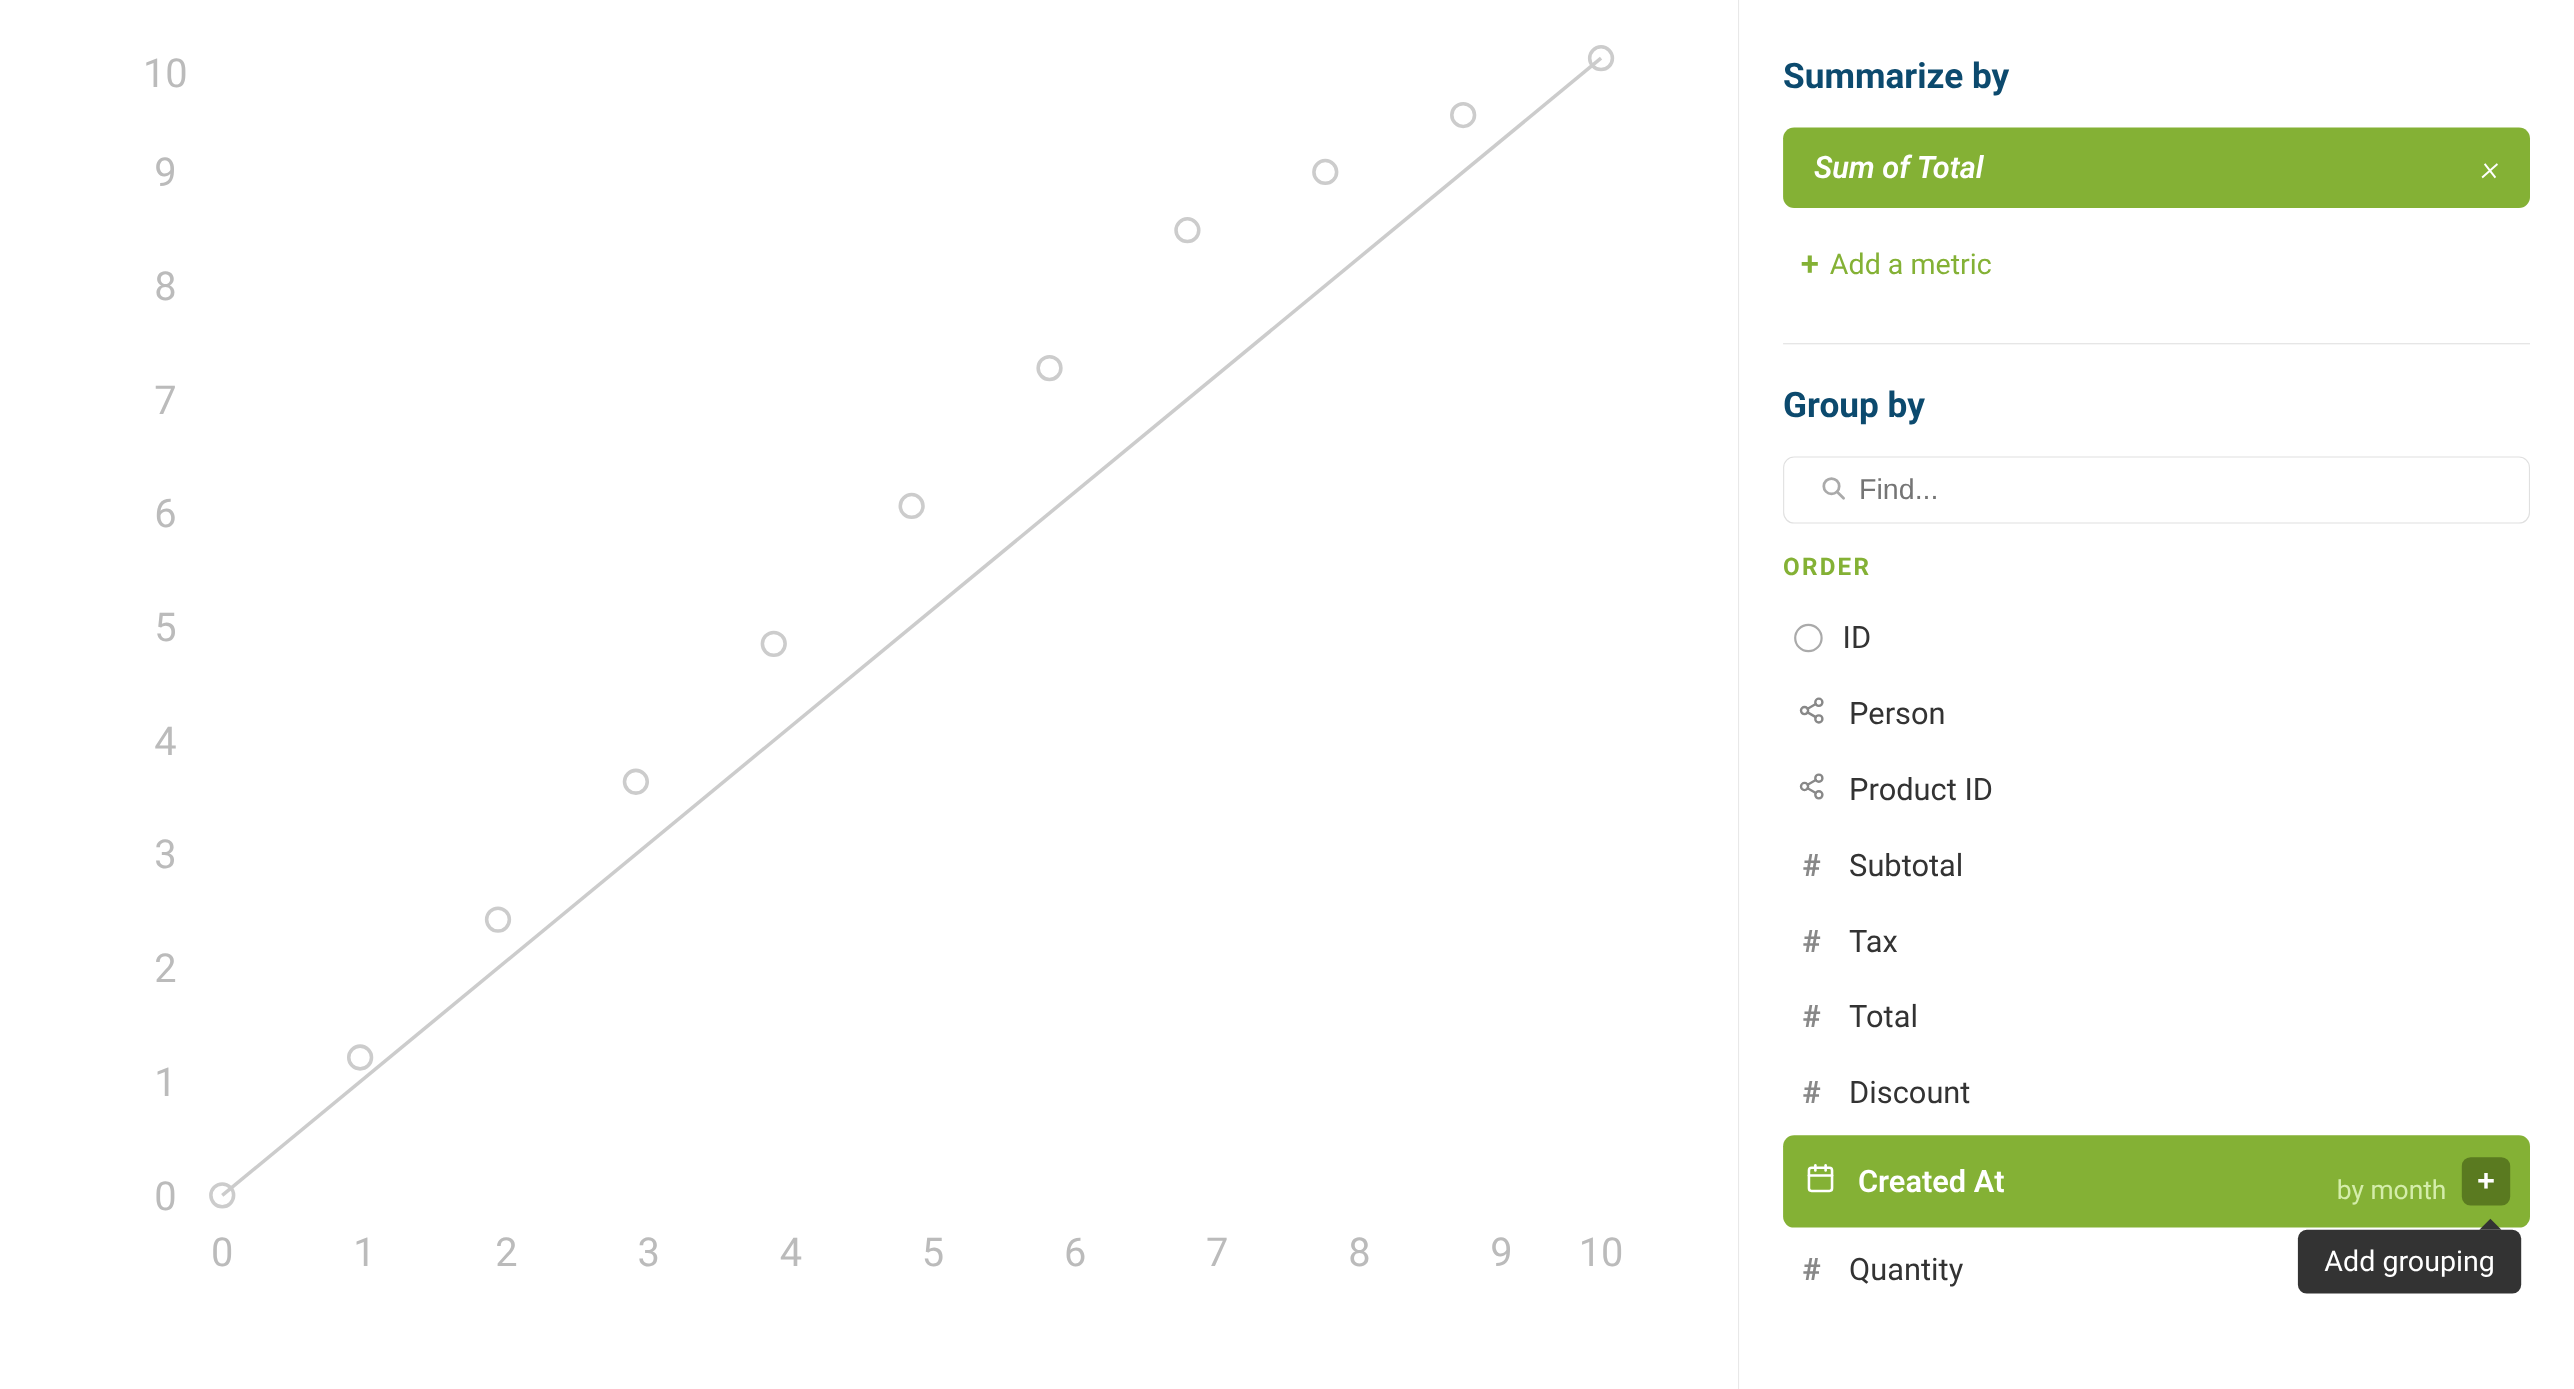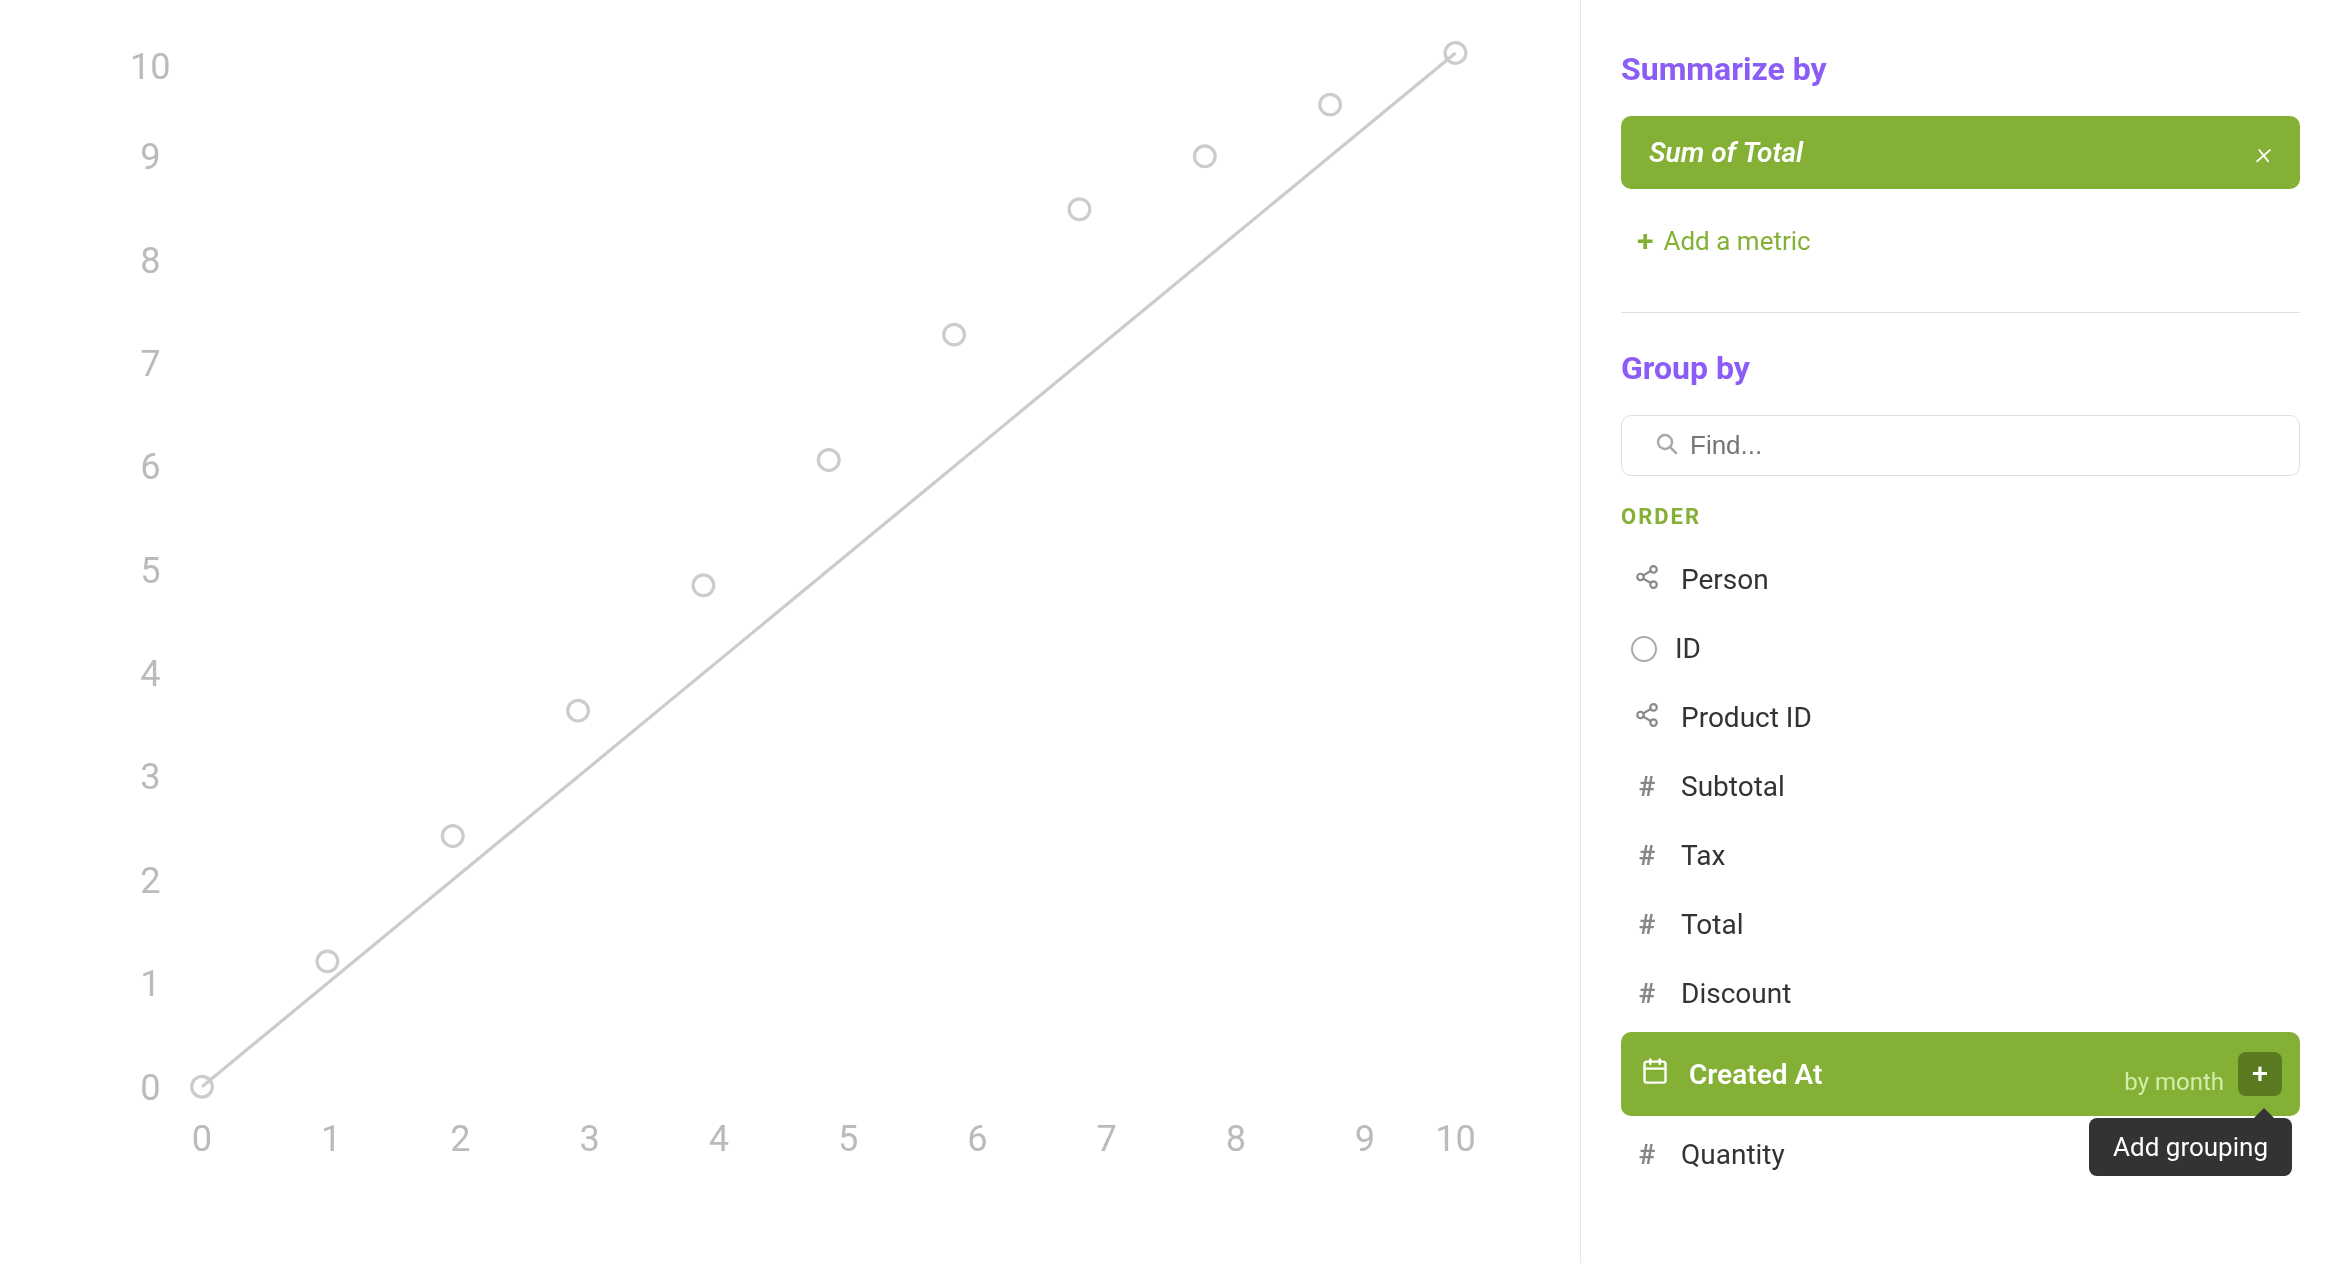--- a/index.html
+++ b/index.html
@@ -32,21 +32,21 @@
       border-left: 1px solid #e8e8e8;
       display: flex;
       flex-direction: column;
       overflow-y: auto;
       padding: 50px 40px;
     }
 
     .section-title {
       font-size: 32px;
       font-weight: 700;
-      color: #8b5cf6;
+      color: #0c4a6e;
       margin-bottom: 28px;
     }
 
     
     .metric-pill {
       background: #84b135;
       border-radius: 10px;
       display: flex;
       align-items: center;
       justify-content: space-between;
@@ -334,35 +334,35 @@
         <circle cx="11" cy="11" r="7"></circle>
         <line x1="16.5" y1="16.5" x2="22" y2="22"></line>
       </svg>
     </span>
     <input class="search-input" type="text" placeholder="Find..." style="">
   </div>
 
   <div class="section-label">ORDER</div>
 
   <div class="group-item">
+    <div class="radio-circle"></div>
+    <span class="group-item-label">ID</span>
+  </div>
+
+  <div class="group-item">
     <span class="group-item-icon share-icon">
       <svg width="26" height="26" viewBox="0 0 24 24" fill="none" stroke="#888" stroke-width="2" stroke-linecap="round" stroke-linejoin="round">
         <circle cx="18" cy="5" r="3"></circle>
         <circle cx="6" cy="12" r="3"></circle>
         <circle cx="18" cy="19" r="3"></circle>
         <line x1="8.59" y1="13.51" x2="15.42" y2="17.49"></line>
         <line x1="15.41" y1="6.51" x2="8.59" y2="10.49"></line>
       </svg>
     </span>
     <span class="group-item-label">Person</span>
-  </div>
-
-  <div class="group-item">
-    <div class="radio-circle"></div>
-    <span class="group-item-label">ID</span>
   </div>
 
   <div class="group-item">
     <span class="group-item-icon share-icon">
       <svg width="26" height="26" viewBox="0 0 24 24" fill="none" stroke="#888" stroke-width="2" stroke-linecap="round" stroke-linejoin="round">
         <circle cx="18" cy="5" r="3"></circle>
         <circle cx="6" cy="12" r="3"></circle>
         <circle cx="18" cy="19" r="3"></circle>
         <line x1="8.59" y1="13.51" x2="15.42" y2="17.49"></line>
         <line x1="15.41" y1="6.51" x2="8.59" y2="10.49"></line>

